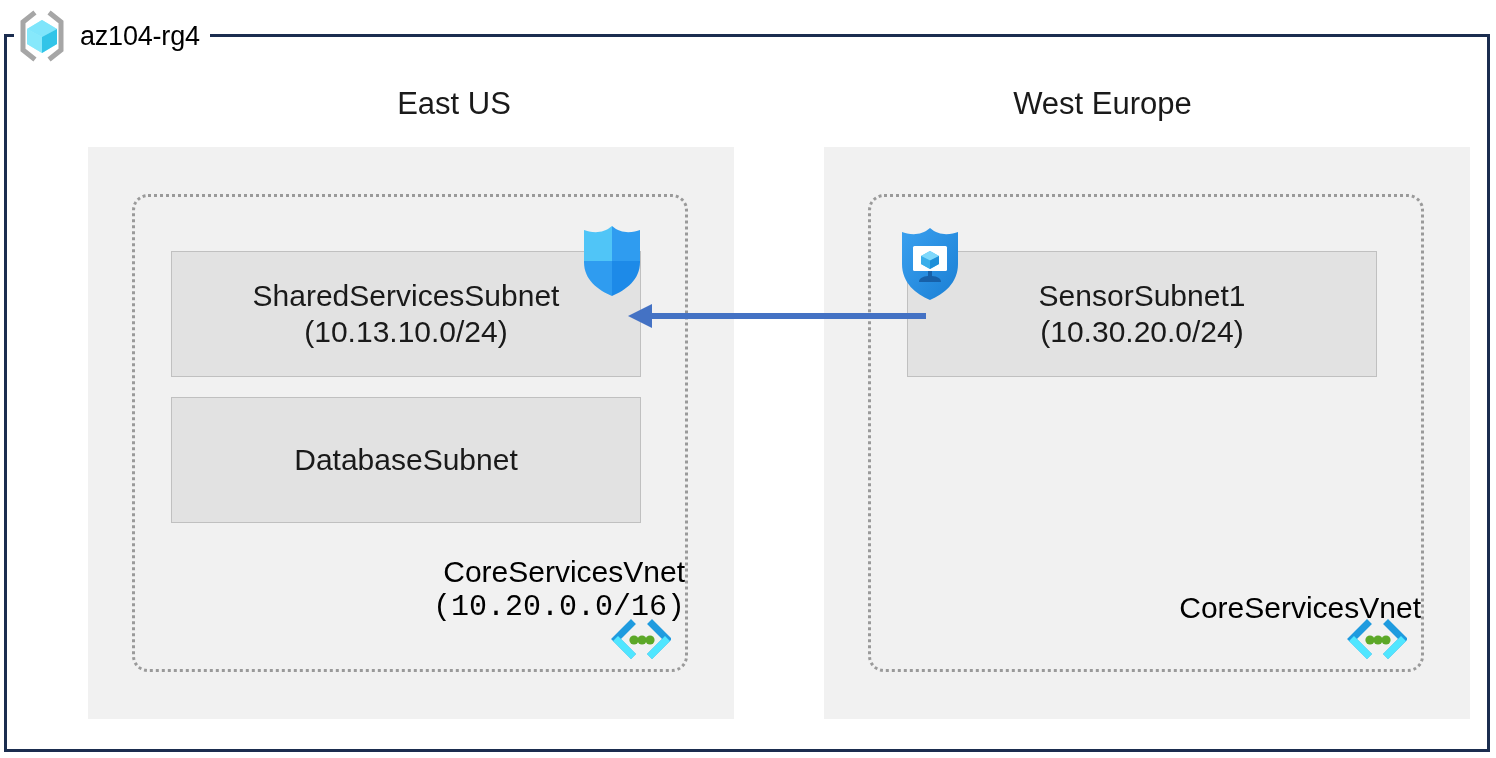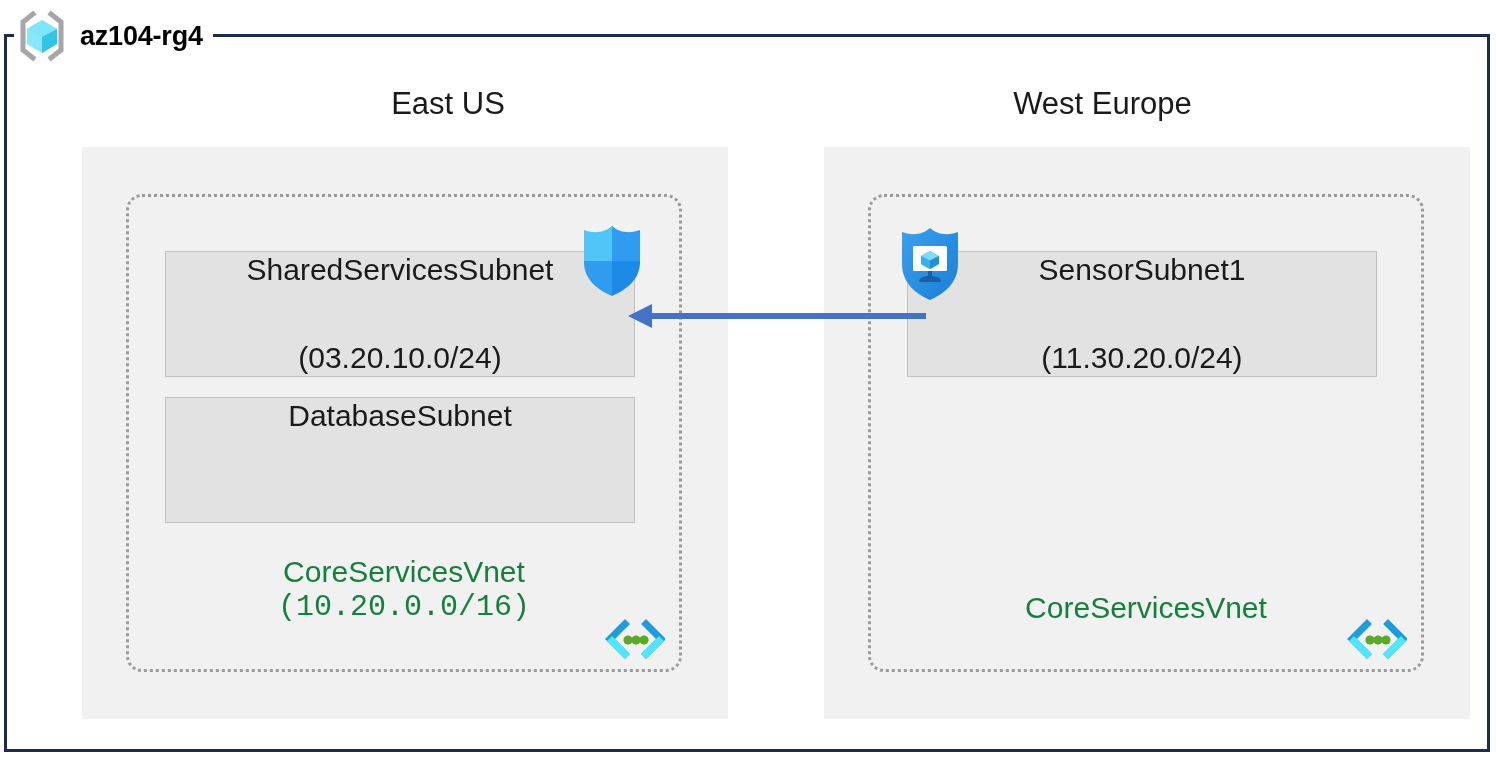--- a/index.html
+++ b/index.html
@@ -40,21 +40,21 @@
     height: 40px;
     background: #ffffff;
     display: flex;
     align-items: center;
     gap: 10px;
     padding-right: 10px;
     z-index: 4;
   }
   .rg-title {
     font-size: 27px;
-    font-weight: bold;
+    font-weight: normal;
     color: #000000;
     letter-spacing: -0.2px;
     white-space: nowrap;
   }
 
   
   .rg-icon { position: relative; width: 56px; height: 52px; flex: 0 0 56px; }
 
   
   .region {
@@ -67,21 +67,21 @@
     color: #1a1a1a;
     line-height: 1;
     margin-bottom: 28px;
     white-space: nowrap;
   }
   .region-box {
     background: #f1f1f1;
     box-sizing: border-box;
     position: relative;
   }
-  #region-east  { left: 82px;  width: 732px; }
+  #region-east  { left: 88px;  width: 732px; }
   #region-west  { left: 824px; width: 557px; }
   #region-east  .region-box { width: 646px; height: 572px; }
   #region-west  .region-box { width: 646px; height: 572px; }
 
   
   .vnet {
     position: absolute;
     left: 44px;
     top: 47px;
     width: 556px;
@@ -89,23 +89,23 @@
     border: 3px dotted #9a9a9a;
     border-radius: 16px;
     box-sizing: border-box;
     background: transparent;
   }
   .vnet-caption {
     position: absolute;
     left: 0;
     right: 0;
     bottom: 44px;
-    text-align: center;
+    text-align: right;
     font-size: 30px;
-    color: #15803d;
+    color: #000000;
     line-height: 1.18;
   }
   .vnet-caption .line2 { display: block; font-family: Liberation Mono, monospace; }
 
   
   .vnet-icon {
     position: absolute;
     right: 14px;
     bottom: 6px;
     width: 62px;
@@ -117,21 +117,21 @@
     position: absolute;
     left: 36px;
     width: 470px;
     height: 126px;
     background: #e2e2e2;
     border: 1px solid #c0c0c0;
     box-sizing: border-box;
     display: flex;
     flex-direction: column;
     align-items: center;
-    justify-content: space-between;
+    justify-content: center;
     font-size: 30px;
     color: #1a1a1a;
     line-height: 1.2;
     text-align: center;
   }
   .subnet .cidr { display: block; }
   .subnet-1 { top: 54px; }
   .subnet-2 { top: 200px; }
 
   
@@ -184,21 +184,21 @@
 
   <div class="region" id="region-east">
     <div class="region-label">East US</div>
 
     <div class="region-box">
 
       <div class="vnet">
 
         <div class="subnet subnet-1">
           <span>SharedServicesSubnet</span>
-          <span class="cidr">(03.20.10.0/24)</span>
+          <span class="cidr">(10.13.10.0/24)</span>
         </div>
 
         <div class="subnet subnet-2">
           <span>DatabaseSubnet</span>
         </div>
 
         <div class="vnet-caption">
           <span>CoreServicesVnet</span>
           <span class="line2">(10.20.0.0/16)</span>
         </div>
@@ -236,21 +236,21 @@
 
   <div class="region" id="region-west">
     <div class="region-label">West Europe</div>
 
     <div class="region-box">
 
       <div class="vnet">
 
         <div class="subnet subnet-1">
           <span>SensorSubnet1</span>
-          <span class="cidr">(11.30.20.0/24)</span>
+          <span class="cidr">(10.30.20.0/24)</span>
         </div>
 
 
         <div class="vnet-caption">
           <span>CoreServicesVnet</span>
         </div>
 
         <span class="vnet-icon">
           <svg viewBox="0 0 62 44" width="62" height="44">
             <path d="M22 5 L7 20 L22 35" fill="none" stroke="#1f9bdf" stroke-width="7" stroke-linecap="square"></path>

